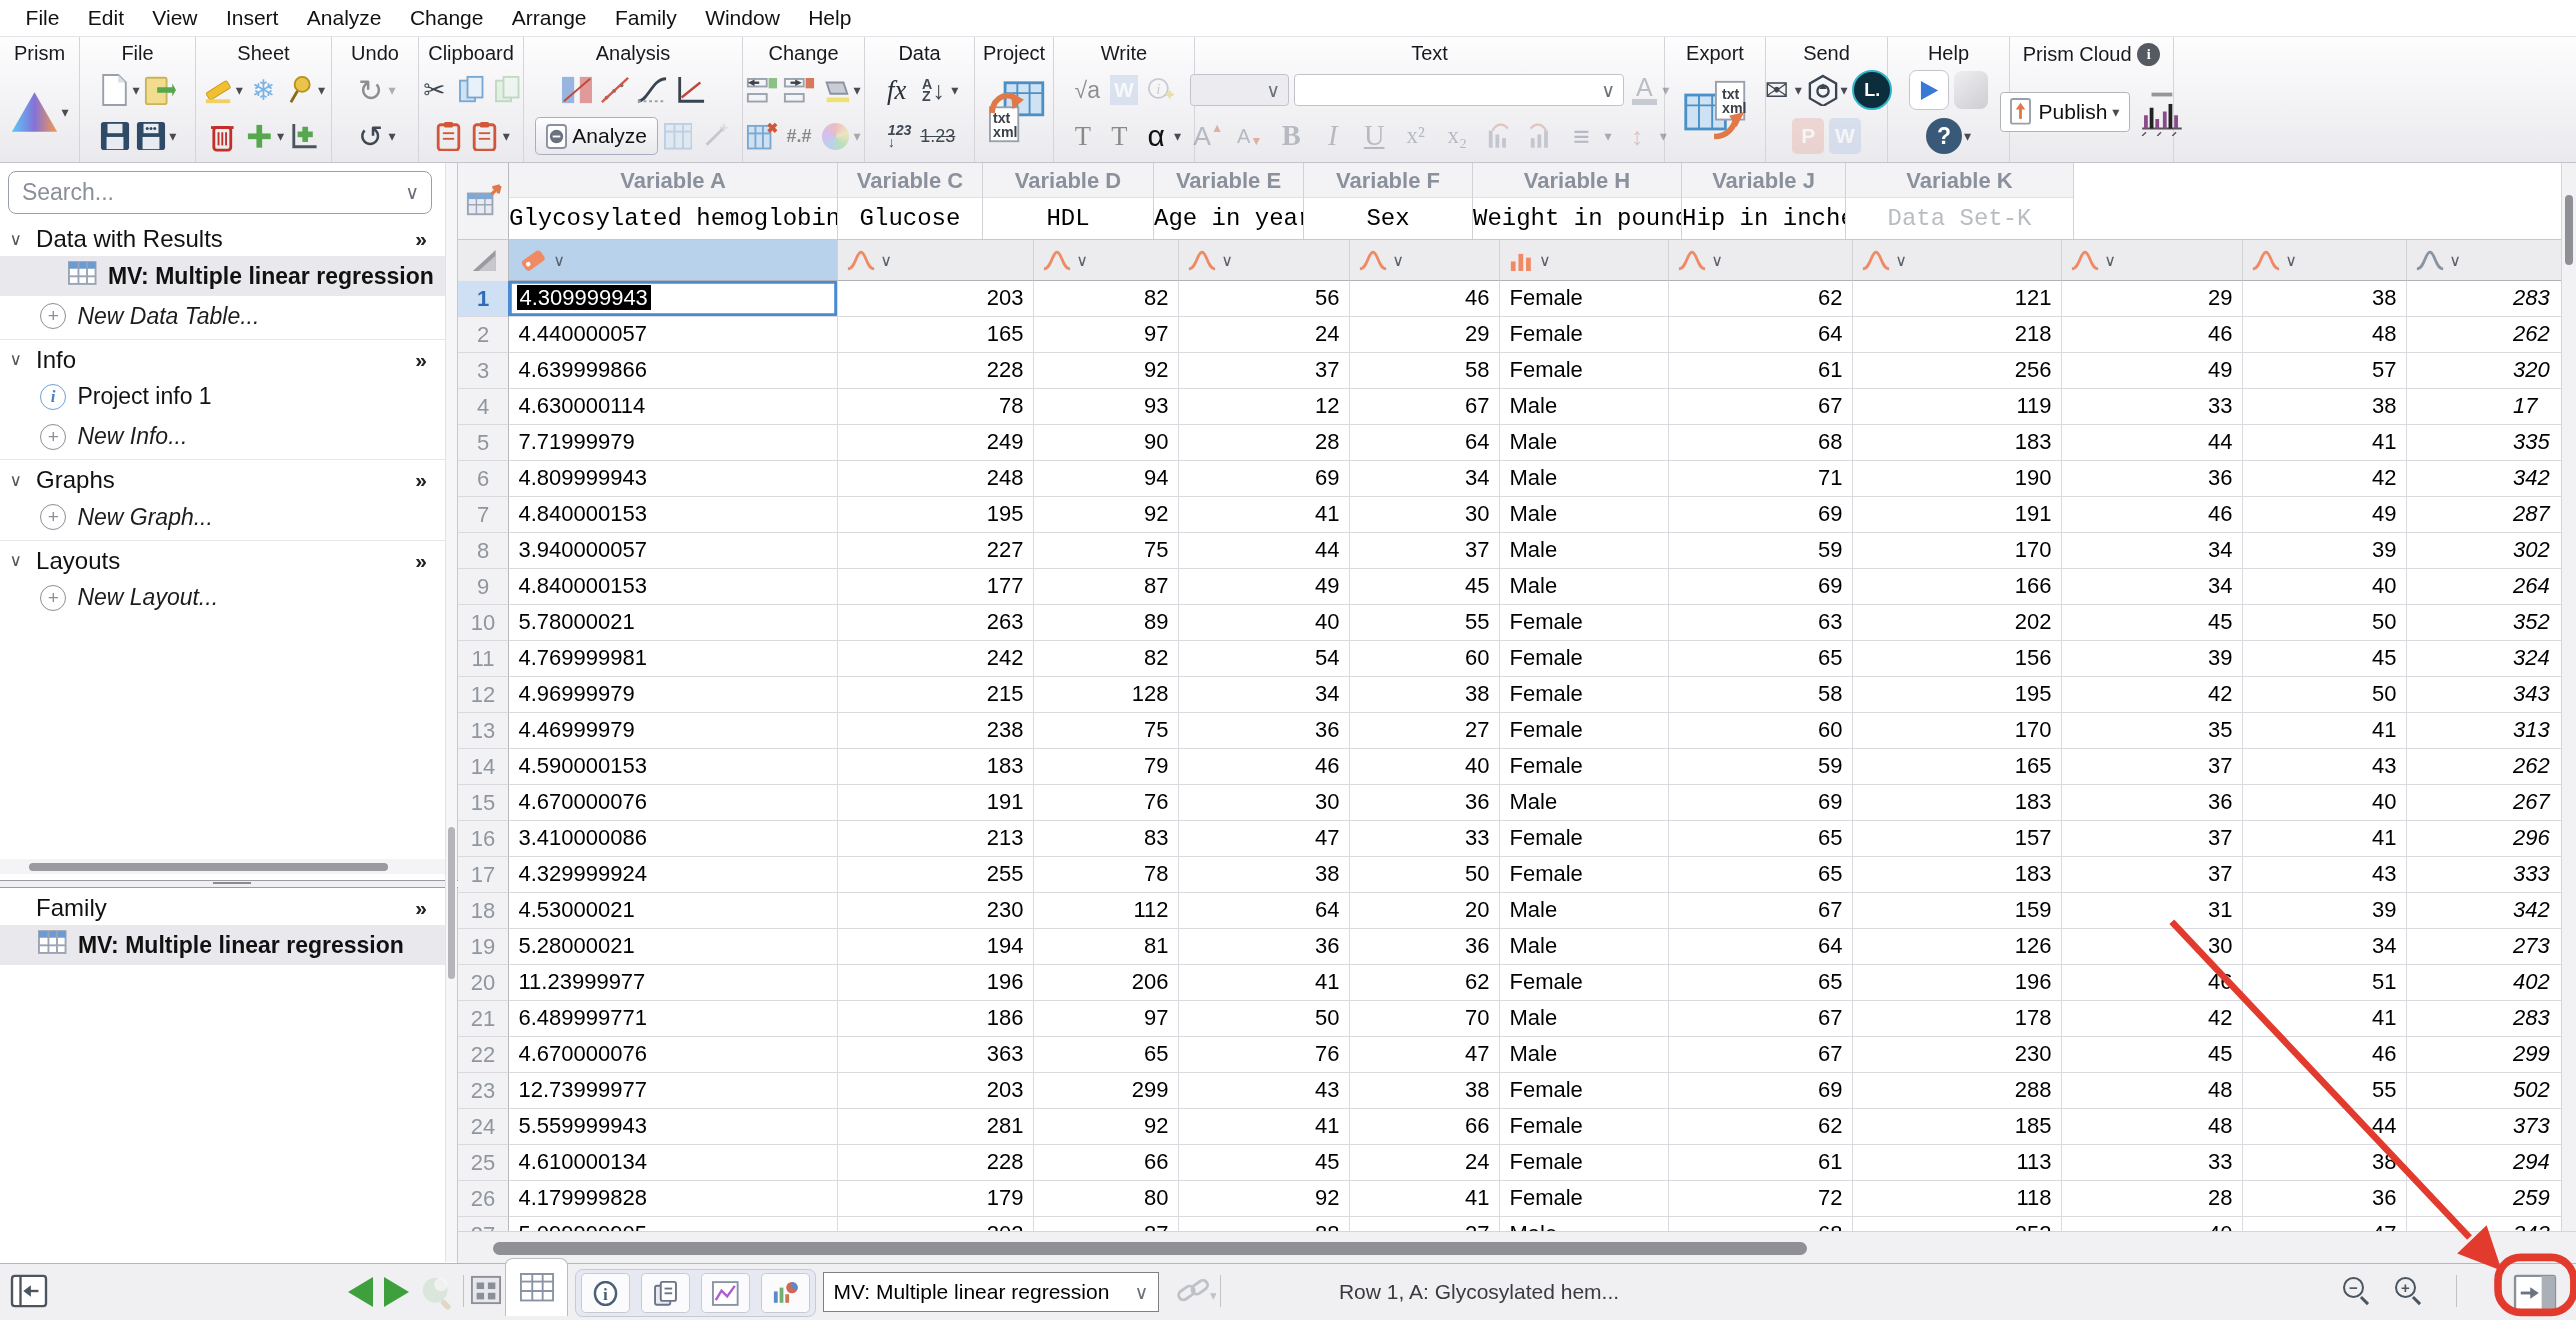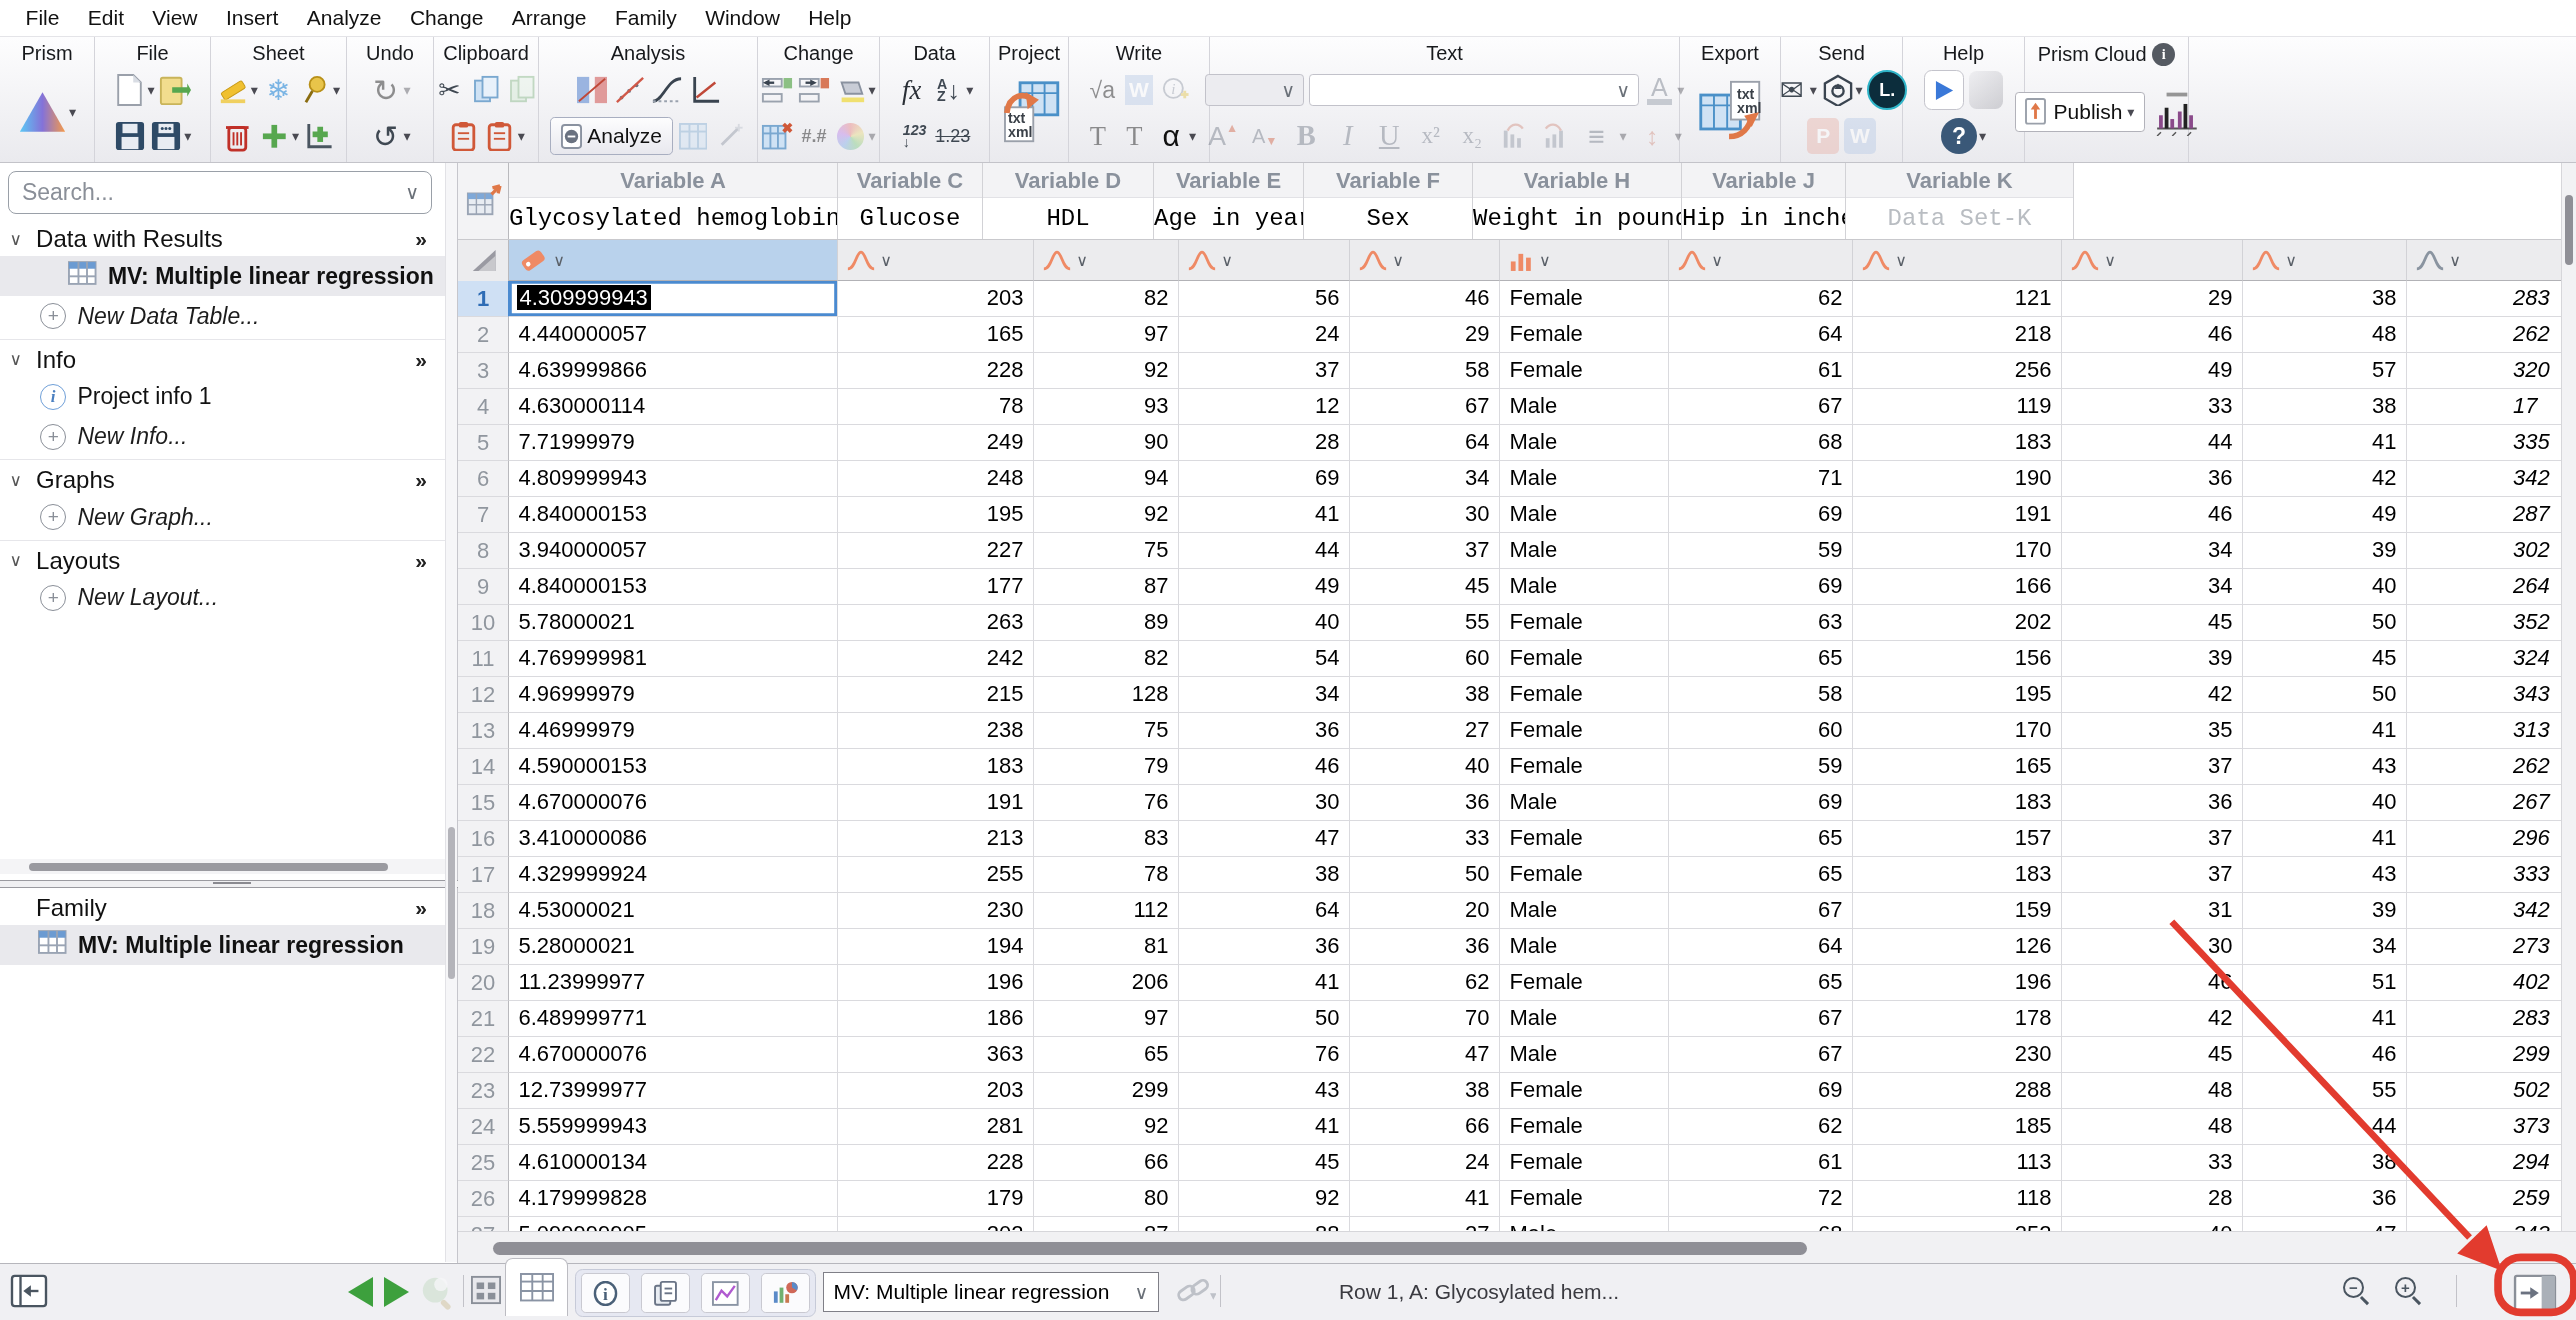--- a/index.html
+++ b/index.html
@@ -112,21 +112,21 @@
     <span class="menu-item">Analyze</span>
     <span class="menu-item">Change</span>
     <span class="menu-item">Arrange</span>
     <span class="menu-item">Family</span>
     <span class="menu-item">Window</span>
     <span class="menu-item">Help</span>
   </div>
 
   <div id="toolbar">
 
-    <div class="tsec" style="width:95px">
+    <div class="tsec" style="width:80px">
       <span class="tlabel">Prism</span>
       <div class="trow" style="height:89px">
         <span class="ic">
           <svg width="49" height="44" viewBox="0 0 52 46">
               <defs>
                 <linearGradient id="pg" x1="0" y1="0" x2="1" y2="0">
                   <stop offset="0" stop-color="#5bc8f5"></stop>
                   <stop offset=".5" stop-color="#8472d8"></stop>
                   <stop offset="1" stop-color="#f59a4a"></stop>
                 </linearGradient>

